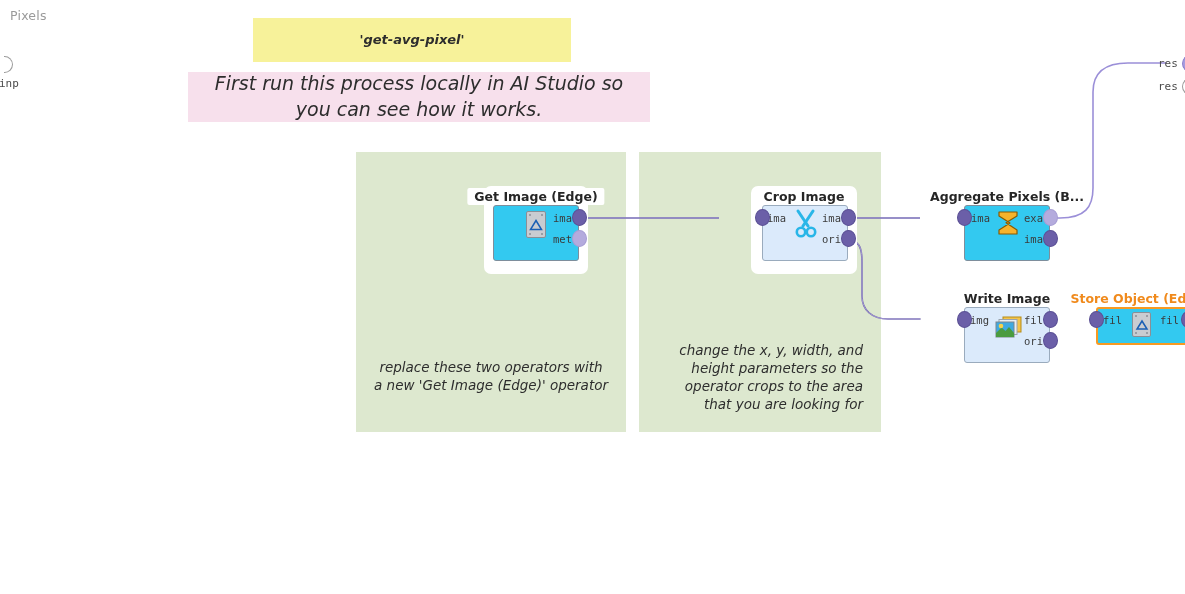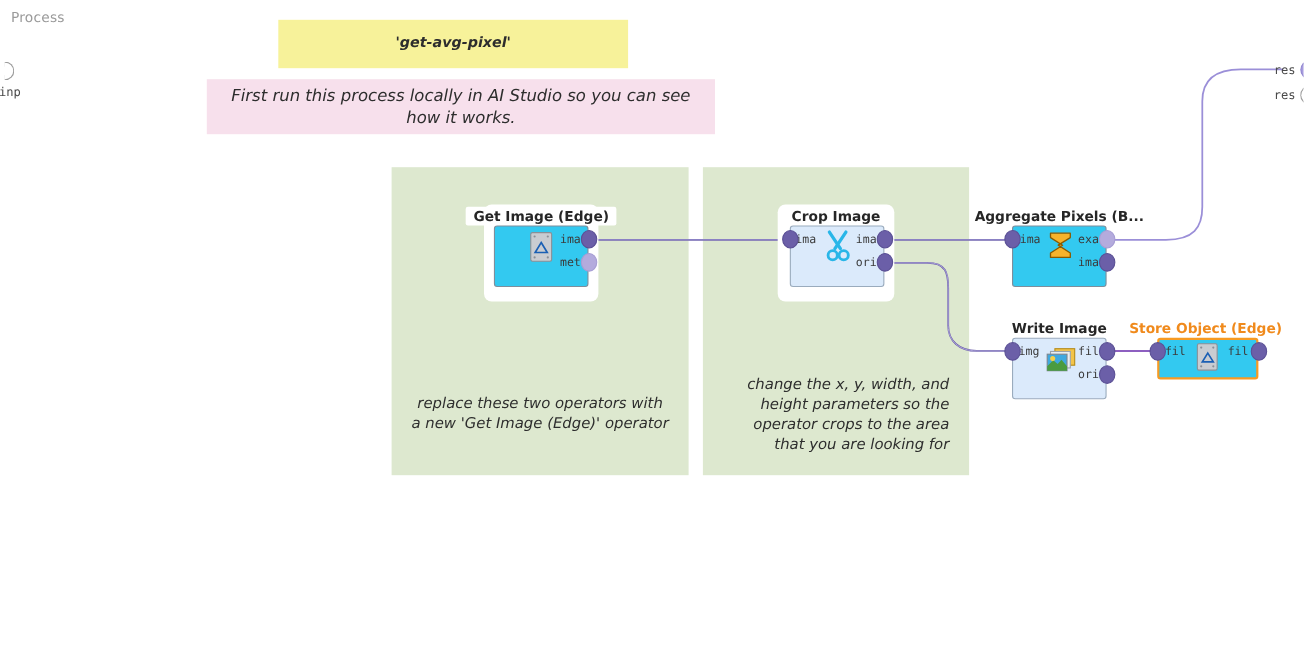--- a/index.html
+++ b/index.html
@@ -51,31 +51,31 @@
   .note{
     box-sizing:border-box;
     display:flex;align-items:center;justify-content:center;
     text-align:center;
     color:#2d2d2d;
     padding:6px 12px;
     line-height:1.35;
     font-style:italic;
   }
   .note-yellow{background:#f7f29a;font-weight:bold;font-size:13px;}
-  .note-pink{background:#f7e0ec;font-size:15px;justify-content:flex-end;}
+  .note-pink{background:#f7e0ec;font-size:19px;justify-content:flex-end;}
   .note-green{background:#dde8cf;font-size:13.5px;}
 
   
   .group-panel{
     background:#dde8cf;
     box-sizing:border-box;
   }
 
   
-  .node-wrap{position:absolute;}
+  .node-wrap{position:absolute;margin-left:44px;}
   .node-title{
     position:absolute;
     left:50%;transform:translateX(-50%);
     top:0;
     white-space:nowrap;
     font-size:12.5px;font-weight:bold;color:#262626;
     background:#ffffff;
     padding:1px 7px 1px 7px;
     border-radius:2px;
   }
@@ -162,21 +162,21 @@
              L 862 296 C 862 310 872 319 888 319 L 920 319" fill="none" stroke="#6b5fa8" stroke-width="1.6" stroke-linecap="round"></path>
     <path d="M 807 239 L 843 239 C 860 239 862 248 862 262
              L 862 296 C 862 310 872 319 888 319 L 920 319" fill="none" stroke="#bdb4e8" stroke-width="0.7"></path>
 
     <path d="M 1006 319 L 1053 319" fill="none" stroke="#8d5fc0" stroke-width="1.8"></path>
 
     <path d="M 1005 218 L 1060 218 C 1085 218 1093 207 1093 188
              L 1093 92 C 1093 72 1105 63 1128 63 L 1166 63" fill="none" stroke="#9b8fd8" stroke-width="1.6" stroke-linecap="round"></path>
   </svg>
 
-  <div class="abs process-label">Process</div>
+  <div class="abs process-label">Pixels</div>
 
   <div class="abs edge-port" style="left:-1px;top:56px;flex-direction:column;">
     <div class="halfcircle-left"></div>
     <span class="port-text">inp</span>
   </div>
 
   <div class="abs edge-port" style="left:1158px;top:55px;">
     <span class="port-text">res</span>
     <div class="halfcircle-right filled"></div>
   </div>

